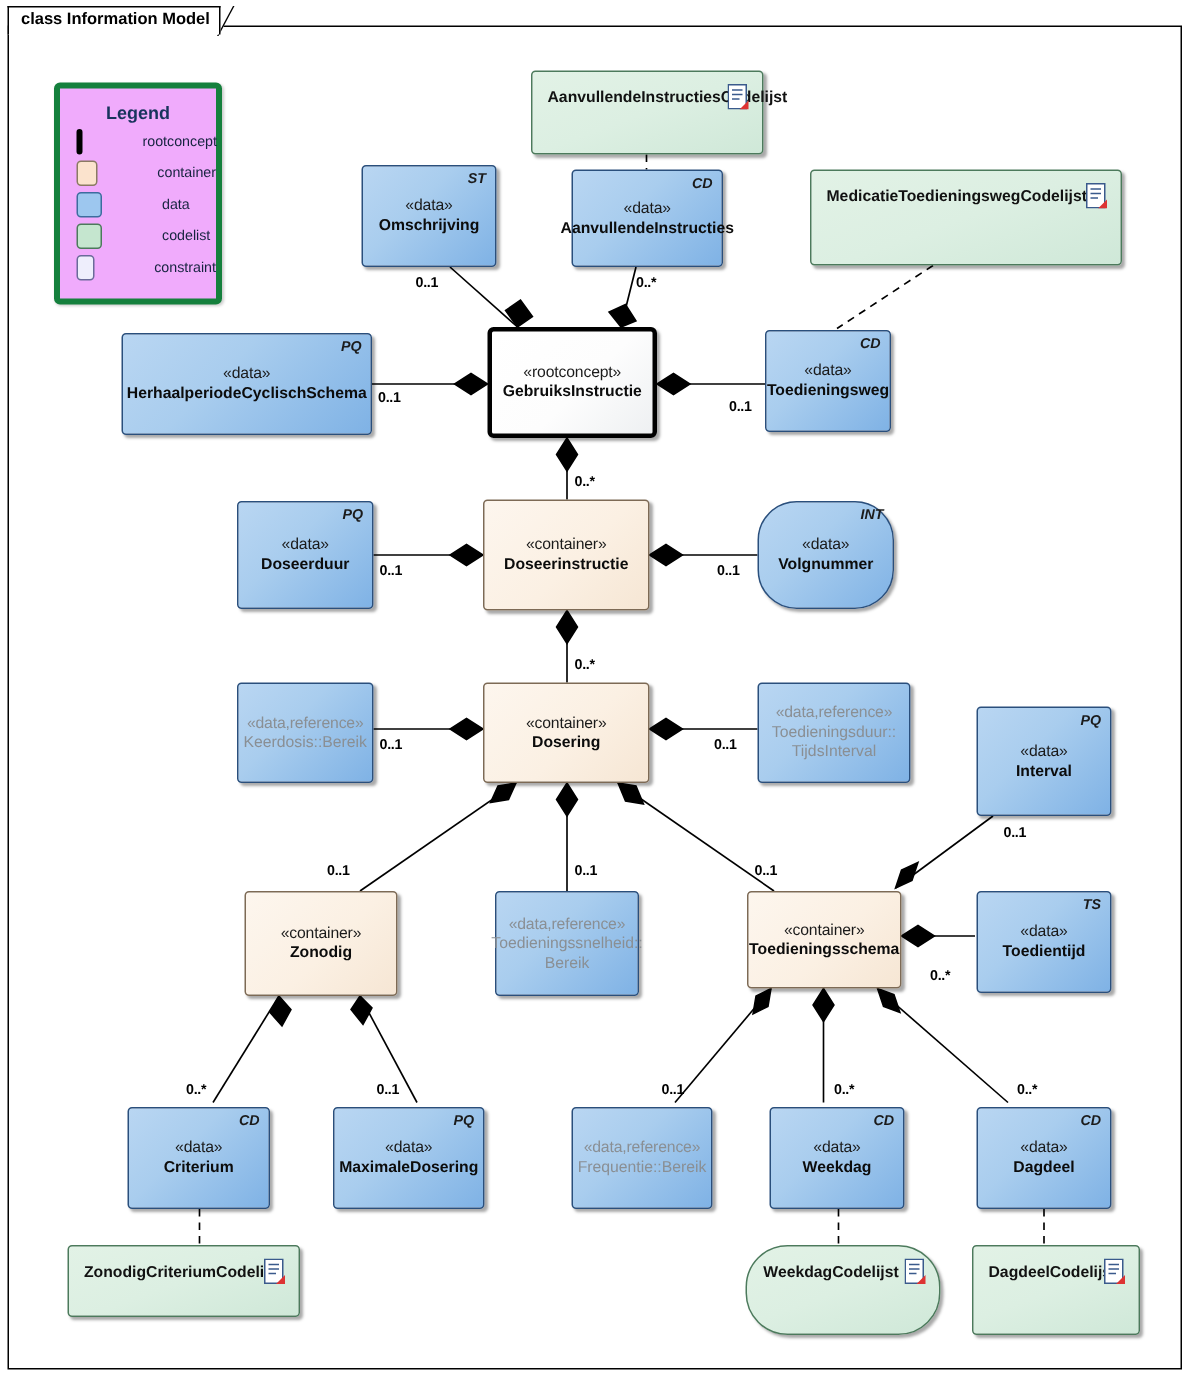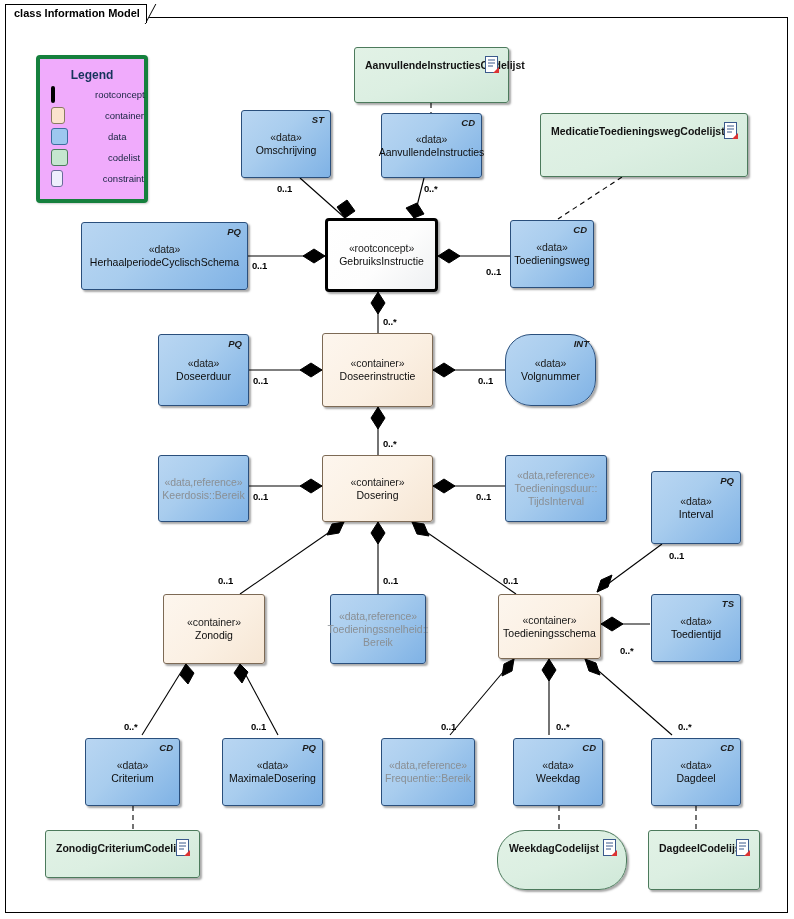--- a/index.html
+++ b/index.html
@@ -17,21 +17,21 @@
   .ln{stroke:#000;stroke-width:1.1;fill:none;}
   .ln-dash{stroke:#000;stroke-width:1.1;fill:none;stroke-dasharray:5,4;}
   .dia{fill:#000;stroke:#000;stroke-width:1;}
 
   
   .node{position:absolute;box-sizing:border-box;border:1px solid #27374d;border-radius:3px;
         box-shadow:2px 2px 2px rgba(0,0,0,0.34);
         display:flex;flex-direction:column;align-items:center;justify-content:center;
         text-align:center;font-size:10.5px;color:#111;z-index:3;}
   .node .stereo{font-size:10.5px;color:#1a1a1a;line-height:13px;letter-spacing:-0.1px;}
-  .node .nm{font-size:10.5px;font-weight:normal;color:#0c0c0c;line-height:13px;}
+  .node .nm{font-size:10.5px;font-weight:bold;color:#0c0c0c;line-height:13px;}
   .node .tag{position:absolute;top:3px;right:6px;font-size:9.5px;font-style:italic;color:#1b1b1b;font-weight:bold;}
 
   .n-data{background:linear-gradient(135deg,#b9d6f2 0%,#a9cdee 40%,#7fb2e5 100%);border-color:#2a4f7c;}
   .n-ref{background:linear-gradient(135deg,#b9d6f2 0%,#a9cdee 40%,#7fb2e5 100%);border-color:#2a4f7c;}
   .n-ref .stereo,.n-ref .nm{color:#8a8f94;}
   .n-ref .nm{font-weight:normal;}
   .n-container{background:linear-gradient(135deg,#fdf6ee 0%,#fbf0e3 55%,#f6e6d4 100%);border-color:#7d6a55;}
   .n-root{background:linear-gradient(135deg,#ffffff 0%,#fdfdfd 55%,#eef0f2 100%);border:3px solid #000;border-radius:4px;}
   .n-codelist{background:linear-gradient(160deg,#e2f2e6 0%,#dcefe2 50%,#cfe8d8 100%);border-color:#4c7a5c;
               display:block;text-align:left;}

